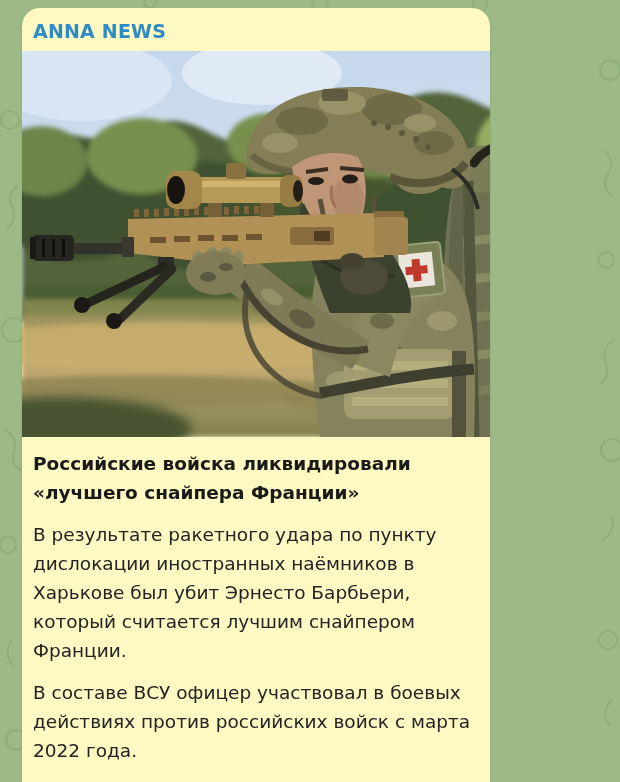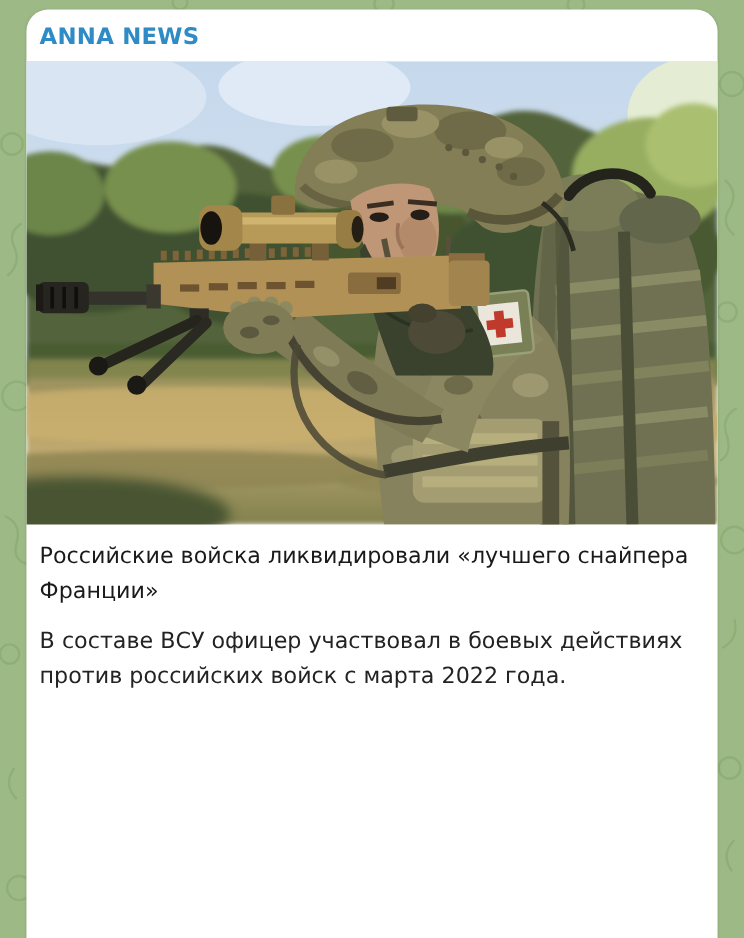--- a/index.html
+++ b/index.html
@@ -3,39 +3,39 @@
 <meta charset="utf-8">
 <style>
   html,body{margin:0;padding:0;}
   body{
     width:620px;height:782px;position:relative;overflow:hidden;
     background:#9dba86;
     font-family:"DejaVu Sans","Liberation Sans",sans-serif;
   }
   .wallpaper{position:absolute;inset:0;z-index:0;}
   .card{
-    position:absolute;left:22px;top:8px;width:576px;height:774px;
-    background:#ffffff;border-radius:18px 18px 0 0;z-index:1;
+    position:absolute;left:22px;top:8px;width:468px;height:774px;
+    background:#fef9c3;border-radius:18px 18px 0 0;z-index:1;
     box-shadow:0 1px 2px rgba(60,80,40,.25);
     overflow:hidden;
   }
   .card-header{
     padding:11px 12px 8px 11px;
   }
   .channel-name{
     color:#2e8bc6;font-weight:bold;font-size:19px;line-height:24px;
     letter-spacing:.2px;cursor:pointer;display:inline-block;
   }
   .photo{display:block;width:576px;height:386px;}
   .content{
     padding:0 11px 0 11px;color:#232323;
     font-size:18.5px;line-height:29px;
   }
   .post-title{
-    margin:12px 0 0 0;font-weight:normal;color:#1a1a1a;font-size:18.5px;
+    margin:12px 0 0 0;font-weight:bold;color:#1a1a1a;font-size:18.5px;
   }
   .content p.body-par{margin:13px 0 0 0;}
 </style>
 </head>
 <body>
 
 <svg class="wallpaper" viewBox="0 0 620 782" xmlns="http://www.w3.org/2000/svg">
   <rect x="0" y="0" width="620" height="782" fill="#9dba86"></rect>
   <g fill="none" stroke="#7da263" stroke-width="2" opacity="0.45">
     <circle cx="10" cy="120" r="9"></circle>
@@ -275,16 +275,17 @@
         <circle cx="216" cy="206" r="6" fill="#8d8960"></circle>
         <ellipse cx="194" cy="222" rx="30" ry="22" fill="#807c56"></ellipse>
         <ellipse cx="186" cy="226" rx="8" ry="5" fill="#5c5941"></ellipse>
         <ellipse cx="204" cy="216" rx="7" ry="4" fill="#5c5941"></ellipse>
       </g>
     </g>
   </svg>
 
   <div class="content">
     <p class="post-title">Российские войска ликвидировали «лучшего снайпера Франции»</p>
+    <p class="body-par">В результате ракетного удара по пункту дислокации иностранных наёмников в Харькове был убит Эрнесто Барбьери, который считается лучшим снайпером Франции.</p>
     <p class="body-par">В составе ВСУ офицер участвовал в боевых действиях против российских войск с марта 2022 года.</p>
   </div>
 
 </div>
 
 </body></html>

